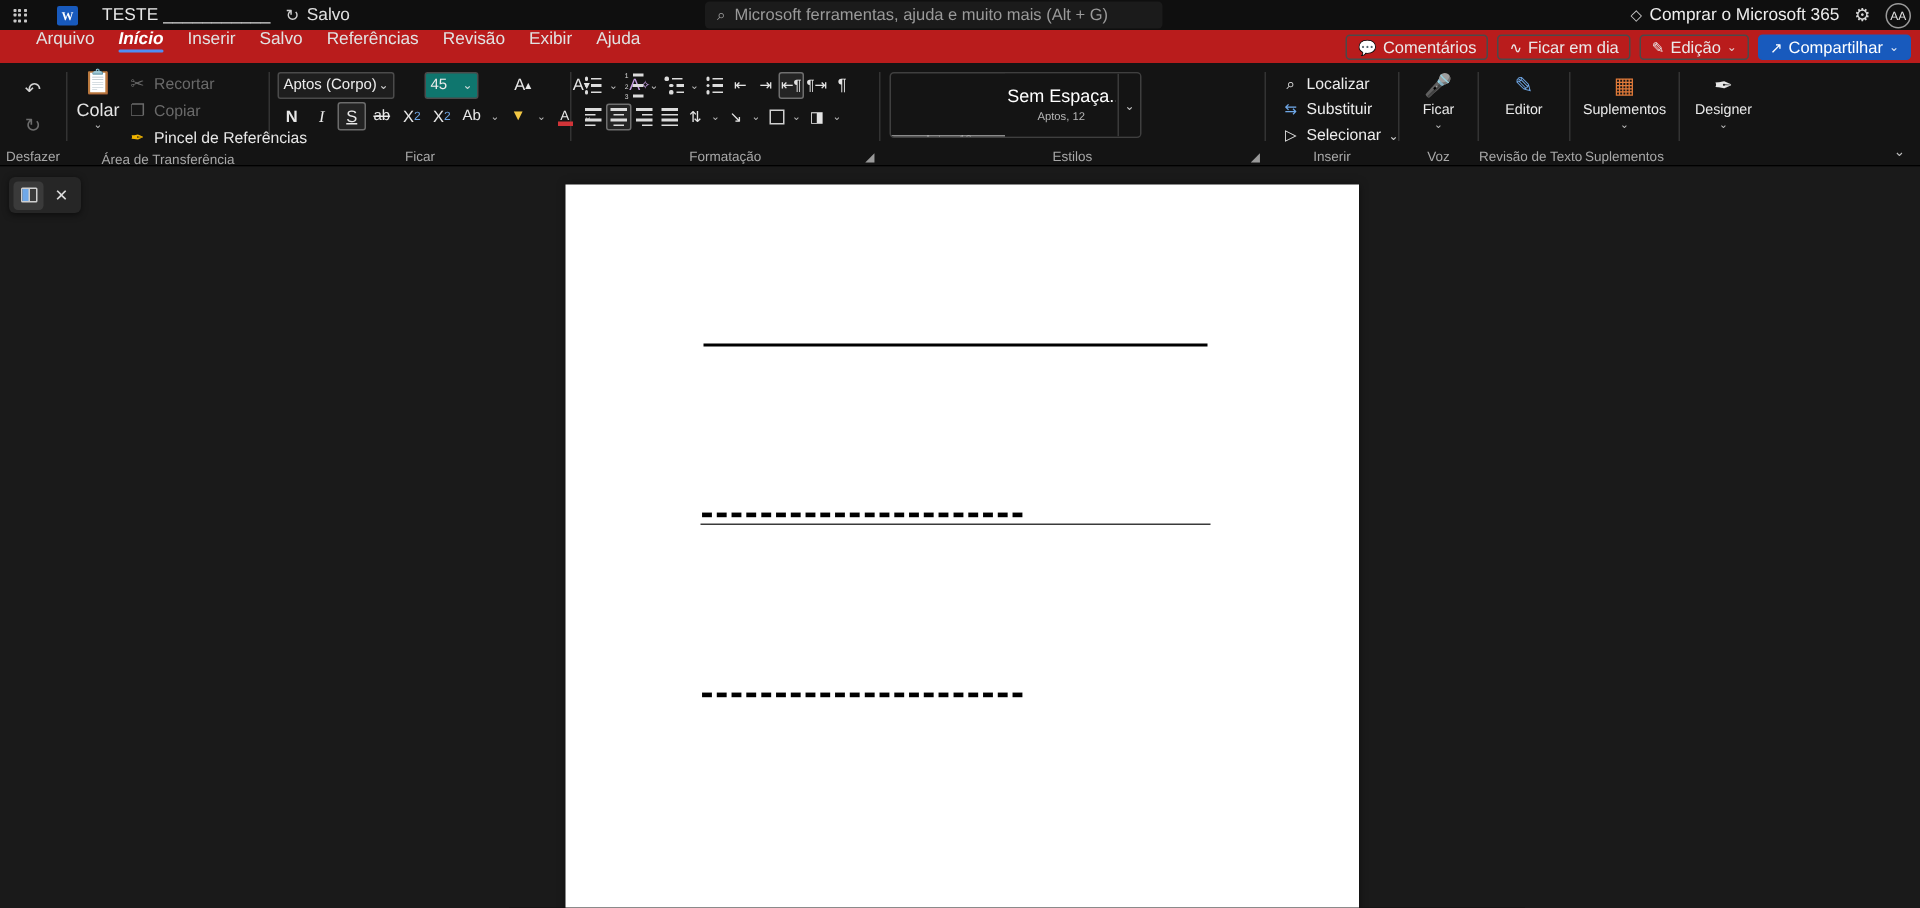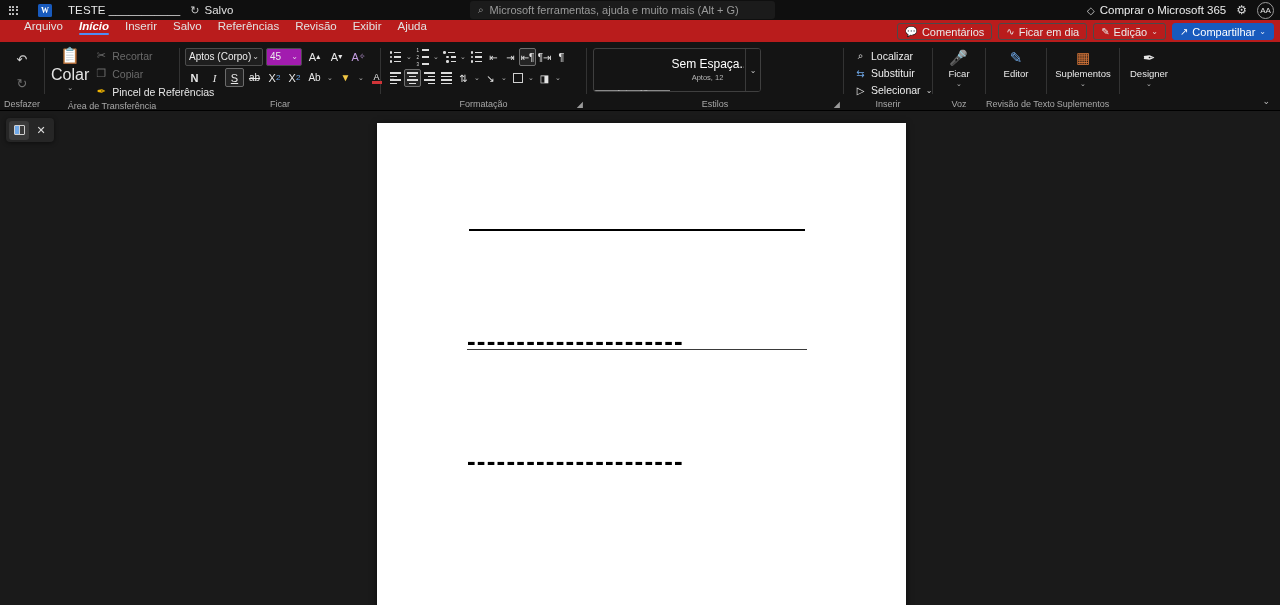--- a/index.html
+++ b/index.html
@@ -121,40 +121,40 @@
   .undo-btn.dim { color: #6d6d6d; }
 
   
   .clip-grp { width: 134px; }
   .clip-inner { display: flex; padding-left: 6px; }
   .paste-btn {
     width: 44px; display: flex; flex-direction: column; align-items: center;
     cursor: pointer; border-radius: 3px; padding-top: 2px;
   }
   .paste-ico { font-size: 16px; line-height: 18px; }
-  .paste-lbl { font-size: 16px; color: #e4e4e4; margin-top: 1px; }
+  .paste-lbl { font-size: 12px; color: #e4e4e4; margin-top: 1px; }
   .paste-chev { font-size: 7px; color: #bdbdbd; line-height: 8px; }
   .clip-list { display: flex; flex-direction: column; gap: 1px; padding-top: 2px; margin-left: 2px; }
   .clip-item {
     display: flex; align-items: center; gap: 5px; height: 17px; padding: 0 4px;
     font-size: 10.5px; cursor: pointer; border-radius: 2px; white-space: nowrap;
   }
   .clip-item.disabled { color: #6a6a6a; cursor: default; }
   .clip-item .ci { font-size: 11px; width: 12px; text-align: center; }
 
   
   .font-grp { width: 200px; }
-  .font-row1 { display: flex; align-items: center; gap: 3px; padding: 2px 0 0 5px; }
+  .font-row1 { display: flex; align-items: center; gap: 20px; padding: 2px 0 0 5px; }
   .fname {
     width: 78px; height: 18px; background: #1e1e1e; border: 1px solid #4b4b4b; border-radius: 2px;
     display: flex; align-items: center; padding: 0 3px; font-size: 10px; color: #ececec;
     cursor: pointer; justify-content: space-between;
   }
   .fsize {
-    width: 36px; height: 18px; background: #a21caf; border: 1px solid #4b4b4b; border-radius: 2px;
+    width: 36px; height: 18px; background: #0f766e; border: 1px solid #4b4b4b; border-radius: 2px;
     display: flex; align-items: center; padding: 0 3px; font-size: 10px; color: #ececec;
     cursor: pointer; justify-content: space-between;
   }
   .fbtn {
     min-width: 19px; height: 19px; display: flex; align-items: center; justify-content: center;
     font-size: 11px; color: #e8e8e8; cursor: pointer; border-radius: 2px; padding: 0 1px;
   }
   .fbtn.sel { border: 1px solid #6b6b6b; background: #232323; }
   .font-row2 { display: flex; align-items: center; gap: 1px; padding: 2px 0 0 5px; }
   .sub { font-size: 8px; vertical-align: sub; }

